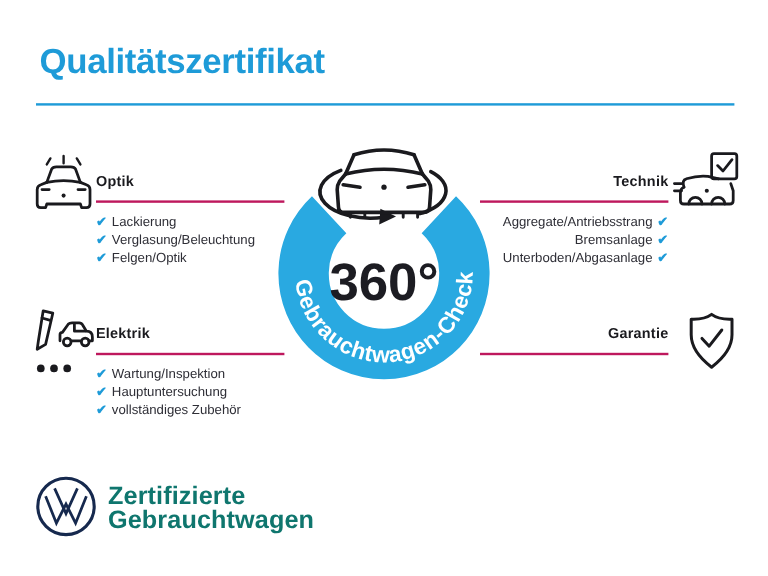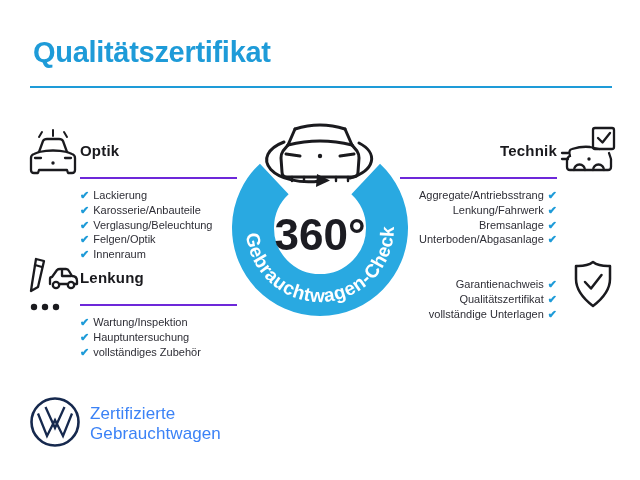--- a/index.html
+++ b/index.html
@@ -13,22 +13,22 @@
   
   #page-title{
     left:33px;top:36px;font-size:29px;font-weight:bold;color:#1e9bd8;
     letter-spacing:-0.3px;white-space:nowrap;
   }
   #header-rule{left:30px;top:86px;width:582px;height:2px;background:#1e9bd8;}
 
   
   .sec{width:157px;}
   .sec h2{
-    margin:0;font-size:15px;line-height:20px;font-weight:bold;color:#1a1a1e;
-    padding-bottom:16px;border-bottom:2px solid #6d28d9;letter-spacing:0.2px;
+    margin:0;font-size:12px;line-height:20px;font-weight:bold;color:#1a1a1e;
+    padding-bottom:6px;border-bottom:2px solid #be185d;letter-spacing:0.2px;
   }
   .sec ul{list-style:none;margin:9px 0 0 0;padding:0;}
   .sec li{
     font-size:11px;line-height:14.8px;color:#2e2e36;white-space:nowrap;
   }
   .sec.right{text-align:right;}
   .check{color:#1e9bd8;font-weight:bold;font-size:11px;}
   .sec.left .check{margin-right:4px;}
   .sec.right .check{margin-left:4px;}
 
@@ -39,22 +39,22 @@
 
   
   .icon svg{display:block;}
 
   
   #center-badge{left:220px;top:118px;width:200px;height:210px;}
 
   
   #footer-logo{left:29px;top:396px;width:52px;height:52px;}
   #footer-text{
-    left:90px;top:404px;font-size:17px;line-height:20px;font-weight:normal;
-    color:#3b82f6;letter-spacing:0.1px;
+    left:90px;top:404px;font-size:21px;line-height:20px;font-weight:bold;
+    color:#0f766e;letter-spacing:0.1px;
   }
 </style>
 </head>
 <body>
 
 <div class="abs" id="page-title">Qualitätszertifikat</div>
 <div class="abs" id="header-rule"></div>
 
 <div class="abs icon" style="left:26px;top:127px;">
   <svg width="54" height="50" viewBox="0 0 54 50" fill="none" stroke="#1a1a1e" stroke-width="2.3" stroke-linecap="round" stroke-linejoin="round">
@@ -97,52 +97,45 @@
   <svg width="40" height="48" viewBox="0 0 40 48" fill="none" stroke="#1a1a1e" stroke-width="2.5" stroke-linecap="round" stroke-linejoin="round">
     <path d="M20 2 Q26 6.5 37 6 V19 Q37 33 20 46 Q3 33 3 19 V6 Q14 6.5 20 2 Z"></path>
     <path d="M12 22 L18 28.5 L28.5 15"></path>
   </svg>
 </div>
 
 <section class="abs sec left" id="sec-optik">
   <h2>Optik</h2>
   <ul>
     <li><span class="check">✔</span><span>Lackierung</span></li>
-    <li><span class="check">✔</span><span>Karosserie/Anbauteile</span></li>
     <li><span class="check">✔</span><span>Verglasung/Beleuchtung</span></li>
     <li><span class="check">✔</span><span>Felgen/Optik</span></li>
-    <li><span class="check">✔</span><span>Innenraum</span></li>
   </ul>
 </section>
 
 <section class="abs sec right" id="sec-technik">
   <h2>Technik</h2>
   <ul>
     <li><span>Aggregate/Antriebsstrang</span><span class="check">✔</span></li>
-    <li><span>Lenkung/Fahrwerk</span><span class="check">✔</span></li>
     <li><span>Bremsanlage</span><span class="check">✔</span></li>
     <li><span>Unterboden/Abgasanlage</span><span class="check">✔</span></li>
   </ul>
 </section>
 
 <section class="abs sec left" id="sec-wartung">
-  <h2>Lenkung</h2>
+  <h2>Elektrik</h2>
   <ul>
     <li><span class="check">✔</span><span>Wartung/Inspektion</span></li>
     <li><span class="check">✔</span><span>Hauptuntersuchung</span></li>
     <li><span class="check">✔</span><span>vollständiges Zubehör</span></li>
   </ul>
 </section>
 
 <section class="abs sec right" id="sec-garantie">
-  <ul>
-    <li><span>Garantienachweis</span><span class="check">✔</span></li>
-    <li><span>Qualitätszertifikat</span><span class="check">✔</span></li>
-    <li><span>vollständige Unterlagen</span><span class="check">✔</span></li>
-  </ul>
+  <h2>Garantie</h2>
 </section>
 
 <div class="abs" id="center-badge">
   <svg width="200" height="210" viewBox="0 -10 200 210">
     <defs>
       <path id="ringTextPath" d="M 26.7 89.7 A 74 74 0 1 0 171.8 82.1" fill="none"></path>
     </defs>
 
     <path d="M 145.7 51 A 67 67 0 1 1 54.3 51" fill="none" stroke="#29a9e1" stroke-width="42" stroke-linecap="butt"></path>
 

